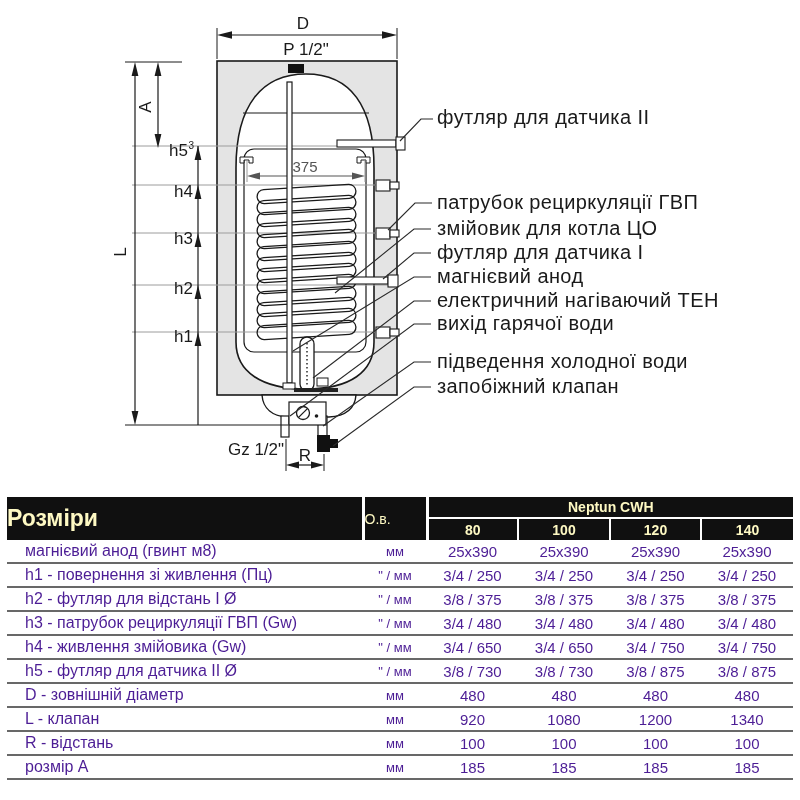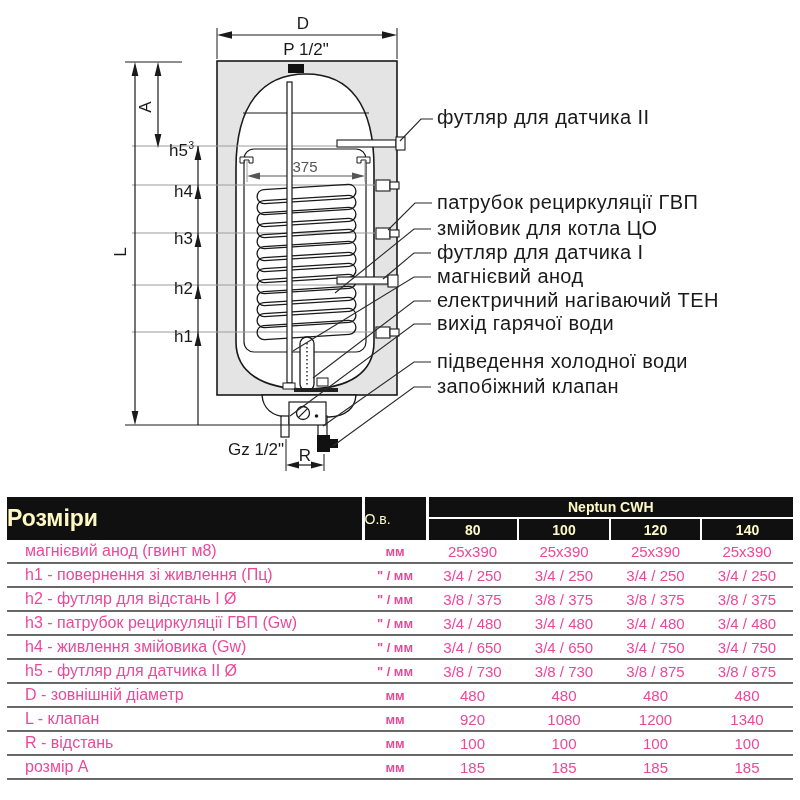--- a/index.html
+++ b/index.html
@@ -13,23 +13,23 @@
 
   
   .spec-table{margin-left:7px;width:786px;border-collapse:collapse;table-layout:fixed;}
   .spec-table th,.spec-table td{padding:0;overflow:hidden;white-space:nowrap;}
   thead th{background:#101010;color:#fef9c3;font-weight:normal;}
   .th-title{font-size:23px;font-weight:bold;text-align:left;padding-left:16px;height:43px;border-right:3px solid #fff;}
   .th-unit{font-size:14px;text-align:left;border-right:3px solid #fff;}
   .th-series{font-size:14px;font-weight:bold;height:20px;border-bottom:2px solid #fff;margin-top:11px;}
   .th-model{font-size:14px;font-weight:bold;text-align:center;height:21px;border-left:2px solid #fff;}
   .th-model:first-child{border-left:none;}
-  tbody td{height:22px;border-bottom:2px solid #686868;font-size:15px;text-align:center;color:#ec4899;}
+  tbody td{height:22px;border-bottom:2px solid #686868;font-size:15px;text-align:center;color:#4c1d95;}
   tbody td.c-label{text-align:left;padding-left:18px;font-size:16px;}
-  tbody td.c-unit{font-size:13px;font-weight:bold;}
+  tbody td.c-unit{font-size:13px;}
 </style>
 </head>
 <body>
 
 <div class="diagram-wrap">
 <svg width="800" height="497" viewBox="0 0 800 497">
 
   <rect x="217" y="61" width="180" height="334" fill="#e4e4e4" stroke="#1a1a1a" stroke-width="1.6"></rect>
 
   <path d="M236,168 C236,105 262,74 306,74 C350,74 374,105 374,168 L374,342 C374,372 350,389 306,389 C262,389 236,372 236,342 Z" fill="#ffffff" stroke="#1a1a1a" stroke-width="1.6"></path>

